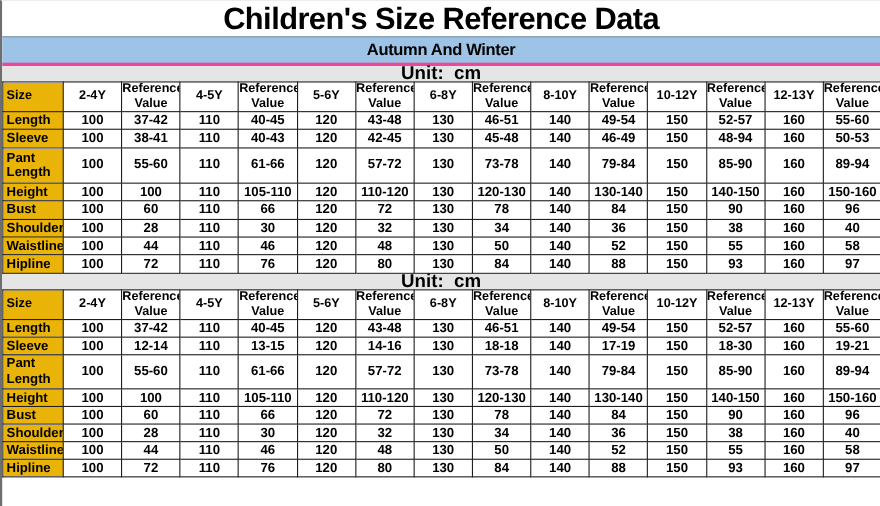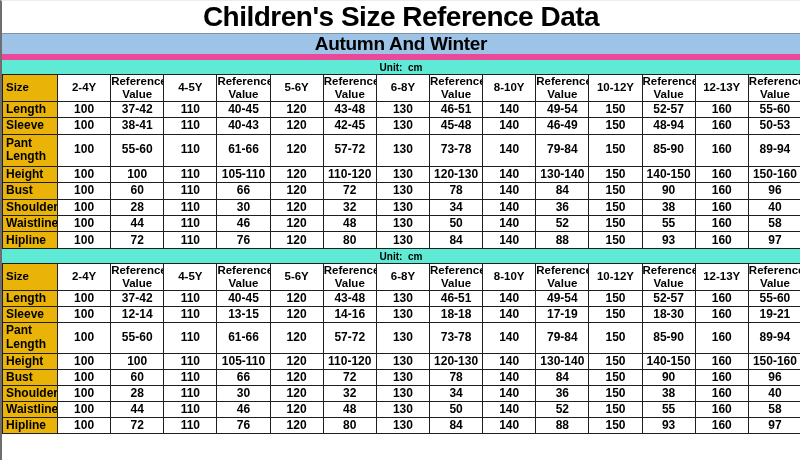--- a/index.html
+++ b/index.html
@@ -16,29 +16,29 @@
   }
   .title {
     height:32px; flex:0 0 32px;
     display:flex; align-items:center; justify-content:center;
     font-size:28px; letter-spacing:-0.5px; background:#ffffff;
   }
   .season {
     height:27px; flex:0 0 27px; box-sizing:border-box;
     background:#9dc3e6;
     border-top:1px solid #7f93a3;
-    border-bottom:6px solid #ec4899;
+    border-bottom:3px solid #ec4899;
     display:flex; align-items:center; justify-content:center;
-    font-size:19px; letter-spacing:-0.3px;
+    font-size:15px; letter-spacing:-0.3px;
   }
   .unit {
     height:14px; flex:0 0 14px; box-sizing:border-box;
-    background:#5eead4;
+    background:#e5e5e5;
     display:flex; align-items:center; justify-content:center;
-    font-size:10px; white-space:pre;
+    font-size:17px; white-space:pre;
   }
   table.size-table {
     width:800px; border-collapse:collapse; table-layout:fixed;
   }
   table.t1 { height:175px; }
   table.t2 { height:171px; }
   .size-table th, .size-table td {
     border:1.5px solid #1f1f1f;
     font-size:12px; font-weight:bold;
     text-align:center; vertical-align:middle;

